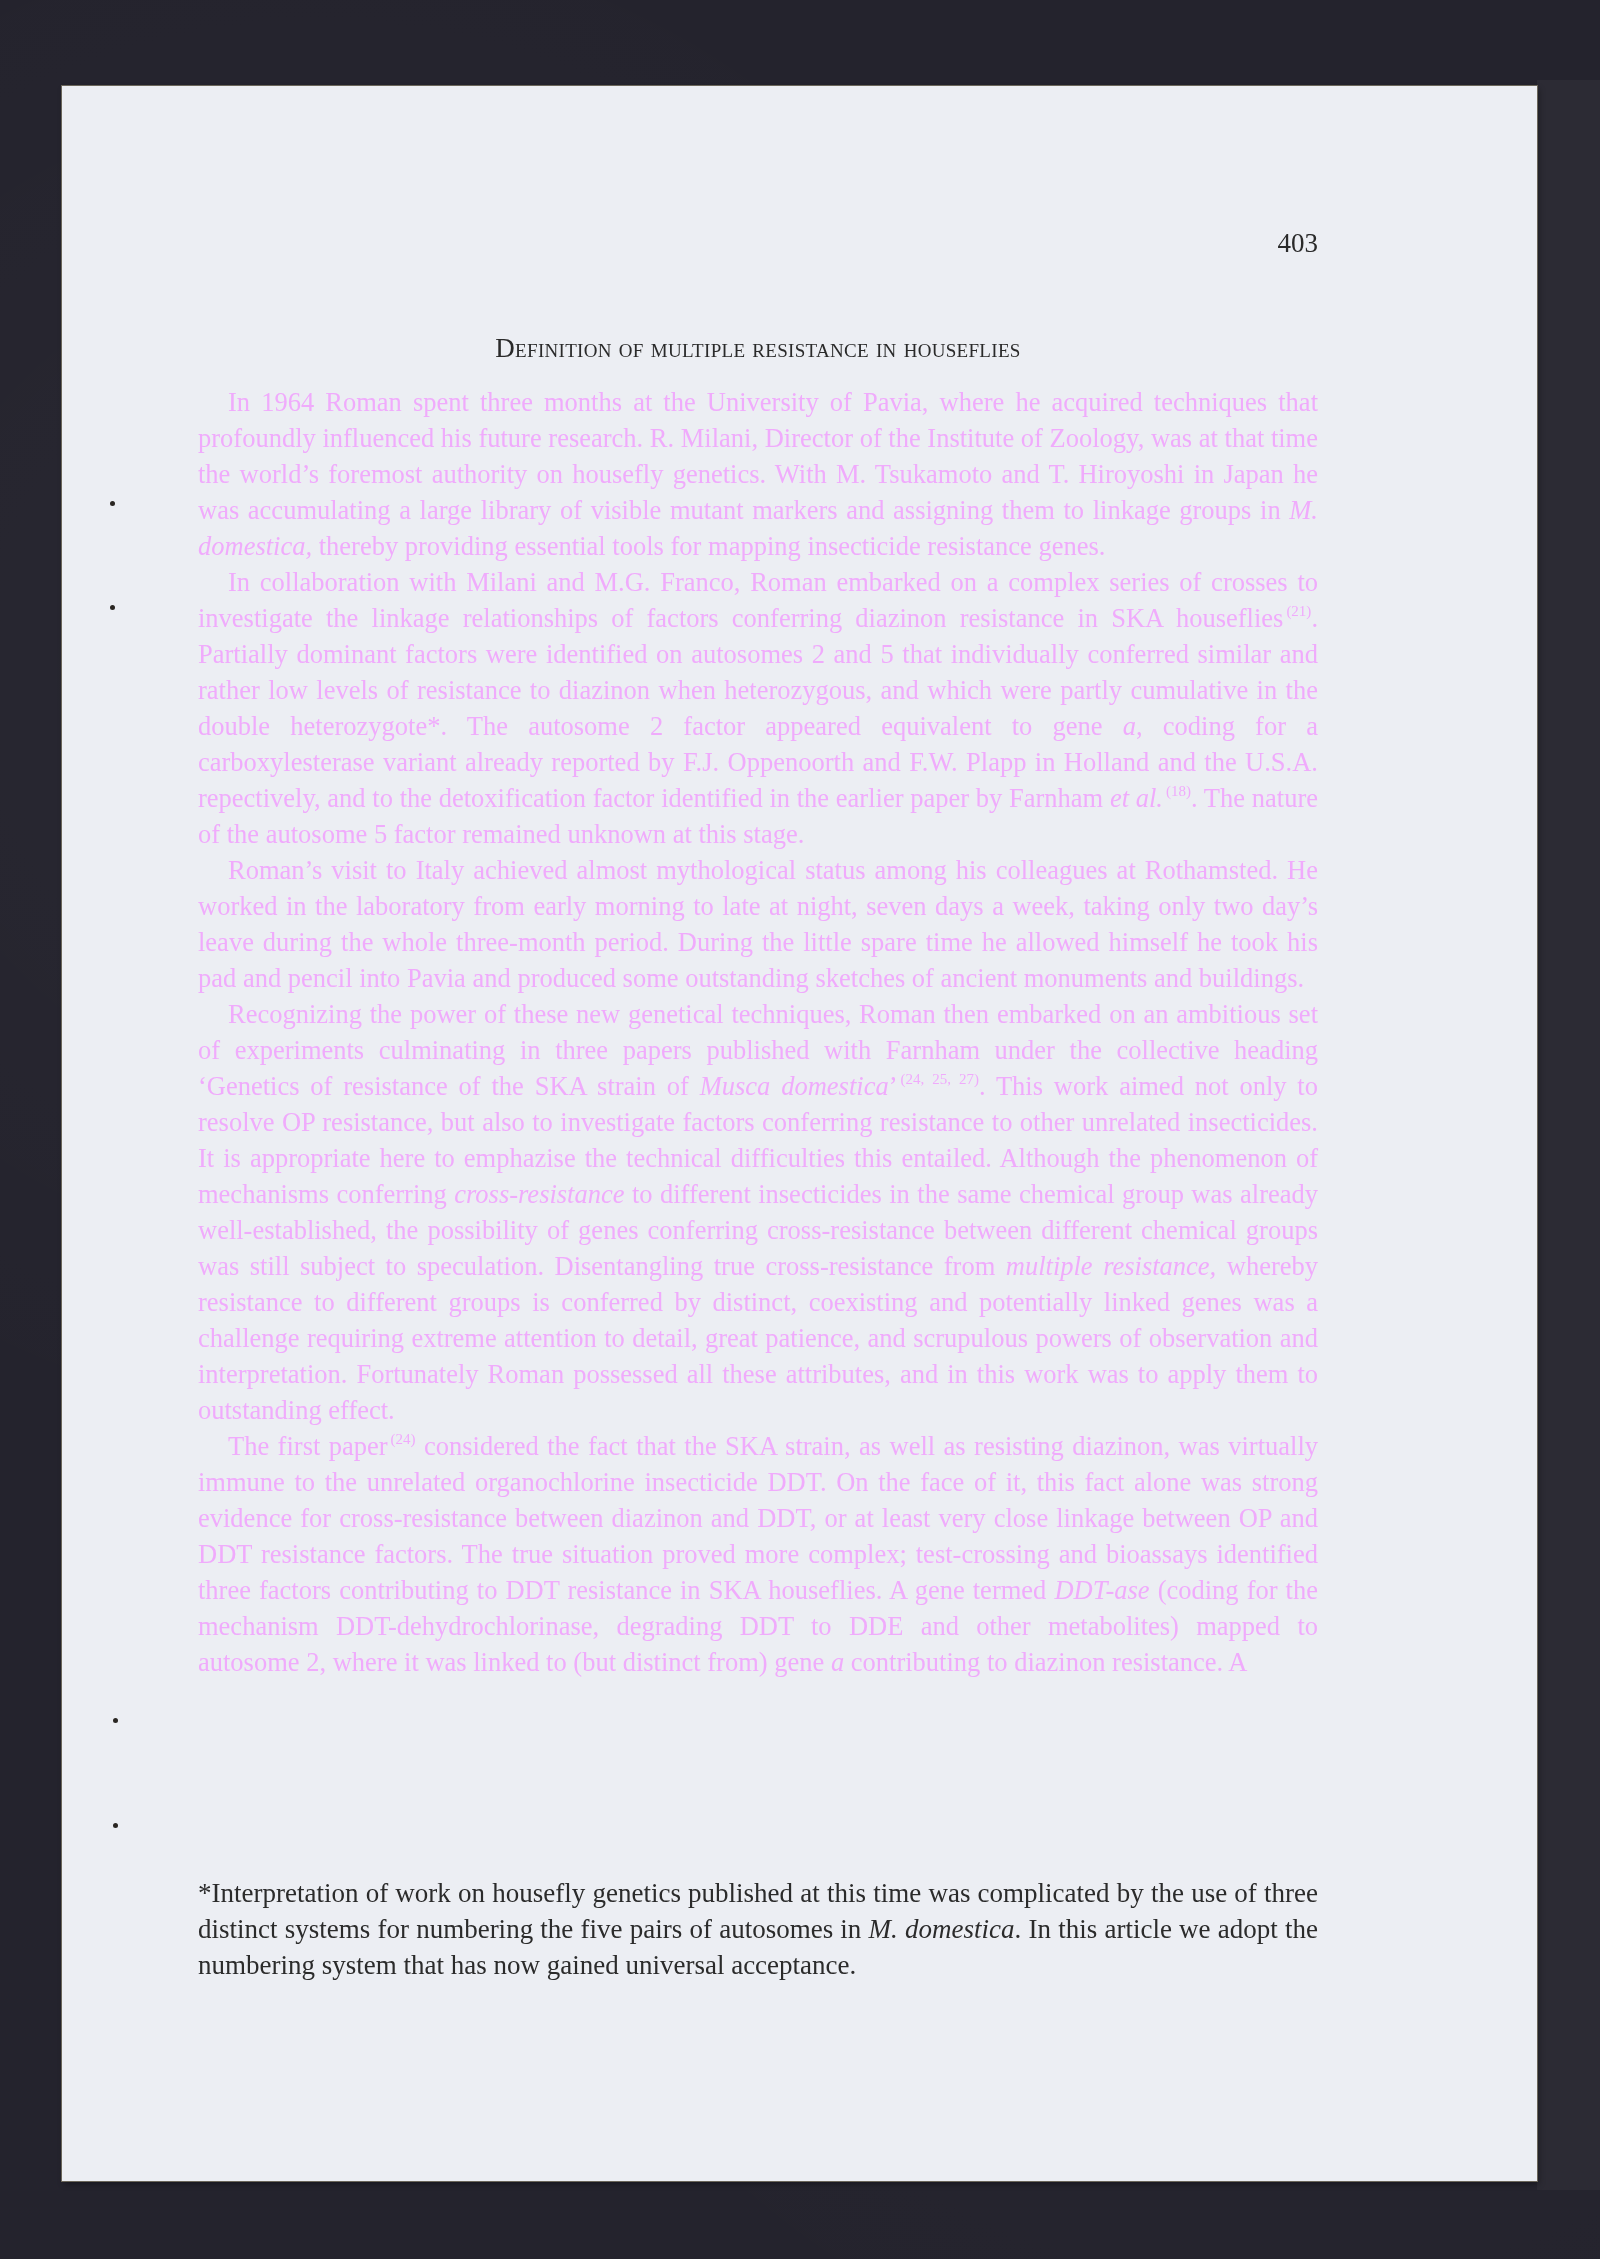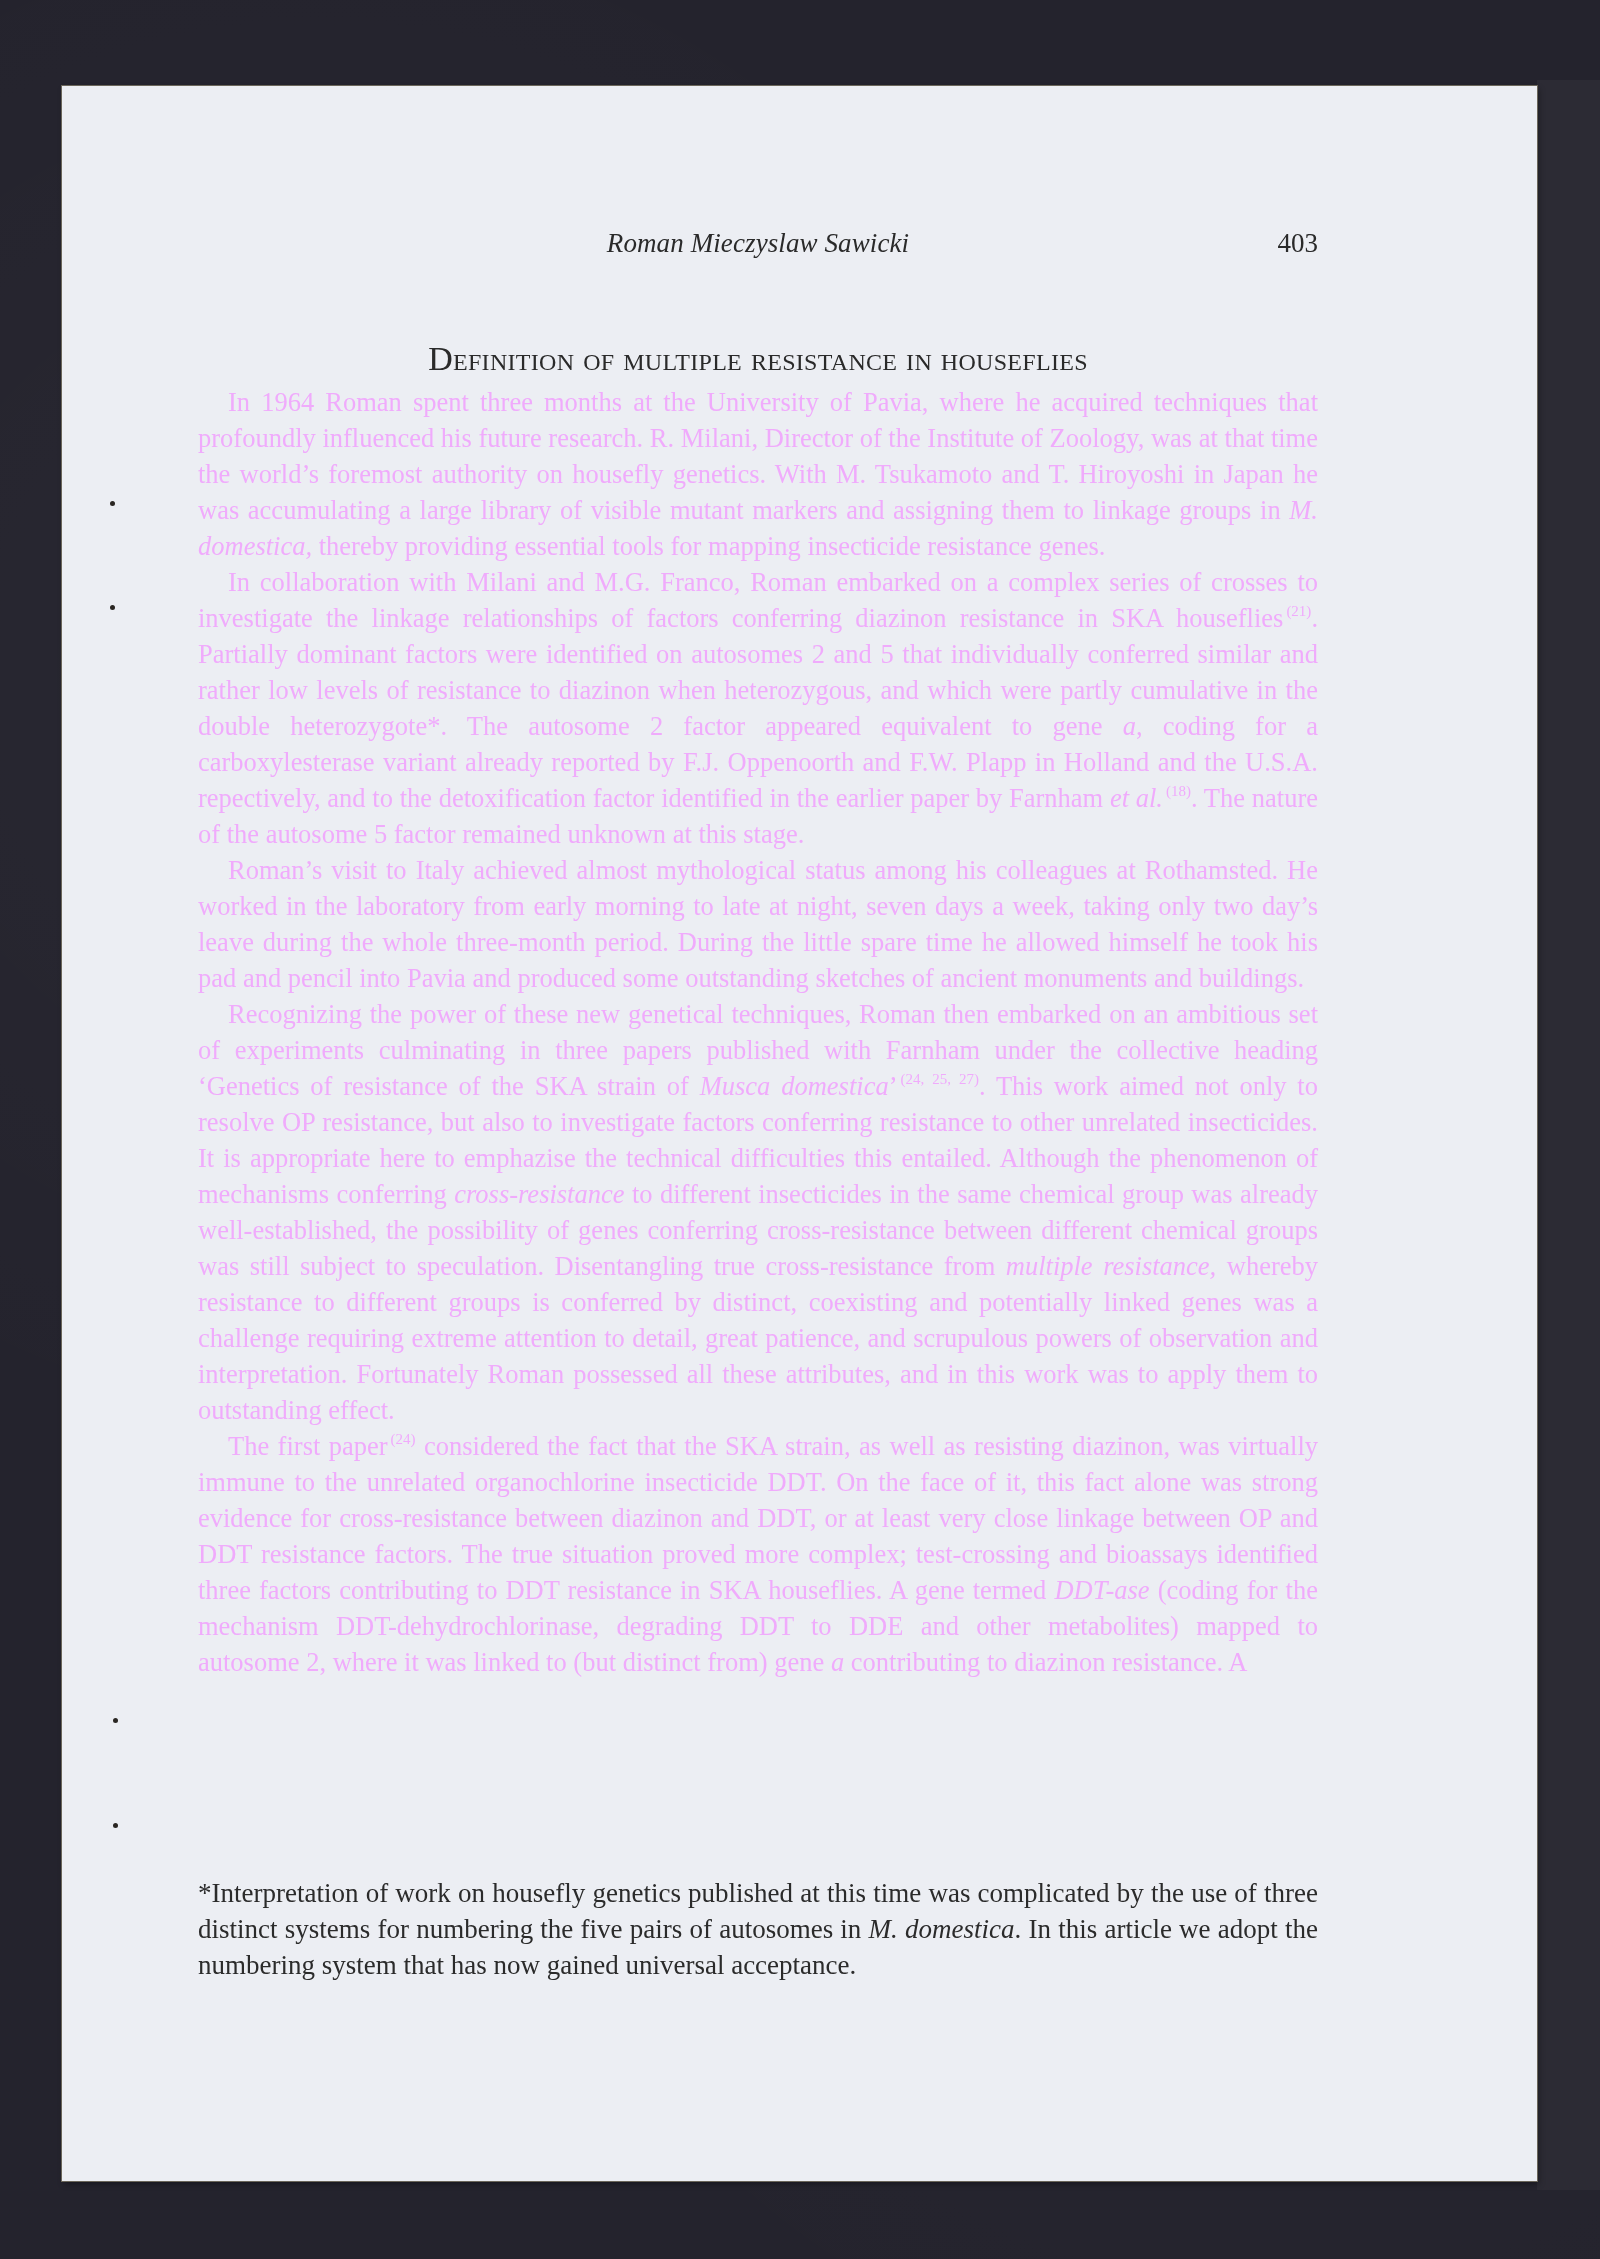--- a/index.html
+++ b/index.html
@@ -56,25 +56,25 @@
       font-style: italic;
       letter-spacing: 0.1px;
     }
     .running-head .folio {
       position: absolute;
       right: 0;
       top: 0;
     }
     .section-title {
       position: absolute;
-      top: 340px;
+      top: 333px;
       left: 198px;
       width: 1120px;
       text-align: center;
-      font-size: 34px;
+      font-size: 27px;
       font-variant: small-caps;
       letter-spacing: 0.3px;
       color: #2a2a2a;
     }
     .body-text {
       position: absolute;
       top: 384px;
       left: 198px;
       width: 1120px;
       font-size: 26.5px;
@@ -122,21 +122,20 @@
 <div class="page-edge-right"></div>
 
 <div class="page"></div>
 
 <div class="hole" style="left:110px;top:501px;"></div>
 <div class="hole" style="left:110px;top:605px;"></div>
 <div class="hole" style="left:113px;top:1718px;"></div>
 <div class="hole" style="left:113px;top:1823px;"></div>
 
 <div class="running-head">
-  <span class="author">Roman Mieczyslaw Sawicki</span>
   <span class="folio">403</span>
 </div>
 
 <div class="section-title">Definition of multiple resistance in houseflies</div>
 
 <div class="body-text">
   <p><span>In 1964 Roman spent three months at the University of Pavia, where he acquired techniques that profoundly influenced his future research. R. Milani, Director of the Institute of Zoology, was at that time the world’s foremost authority on housefly genetics. With M. Tsukamoto and T. Hiroyoshi in Japan he was accumulating a large library of visible mutant markers and assigning them to linkage groups in </span><i>M. domestica,</i><span> thereby providing essential tools for mapping insecticide resistance genes.</span></p>
   <p><span>In collaboration with Milani and M.G. Franco, Roman embarked on a complex series of crosses to investigate the linkage relationships of factors conferring diazinon resistance in SKA houseflies</span><sup class="ref">(21)</sup><span>. Partially dominant factors were identified on autosomes 2 and 5 that individually conferred similar and rather low levels of resistance to diazinon when heterozygous, and which were partly cumulative in the double heterozygote*.  The autosome 2 factor appeared equivalent to gene </span><i>a</i><span>, coding for a carboxylesterase variant already reported by F.J. Oppenoorth and F.W. Plapp in Holland and the U.S.A. repectively, and to the detoxification factor identified in the earlier paper by Farnham </span><i>et al.</i><sup class="ref">(18)</sup><span>. The nature of the autosome 5 factor remained unknown at this stage.</span></p>
   <p><span>Roman’s visit to Italy achieved almost mythological status among his colleagues at Rothamsted. He worked in the laboratory from early morning to late at night, seven days a week, taking only two day’s leave during the whole three-month period. During the little spare time he allowed himself he took his pad and pencil into Pavia and produced some outstanding sketches of ancient monuments and buildings.</span></p>
   <p><span>Recognizing the power of these new genetical techniques, Roman then embarked on an ambitious set of experiments culminating in three papers published with Farnham under the collective heading ‘Genetics of resistance of the SKA strain of </span><i>Musca domestica</i><span>’</span><sup class="ref">(24, 25, 27)</sup><span>. This work aimed not only to resolve OP resistance, but also to investigate factors conferring resistance to other unrelated insecticides. It is appropriate here to emphazise the technical difficulties this entailed. Although the phenomenon of mechanisms conferring </span><i>cross-resistance</i><span> to different insecticides in the same chemical group was already well-established, the possibility of genes conferring cross-resistance between different chemical groups was still subject to speculation. Disentangling true cross-resistance from </span><i>multiple resistance,</i><span> whereby resistance to different groups is conferred by distinct, coexisting and potentially linked genes was a challenge requiring extreme attention to detail, great patience, and scrupulous powers of observation and interpretation. Fortunately Roman possessed all these attributes, and in this work was to apply them to outstanding effect.</span></p>

